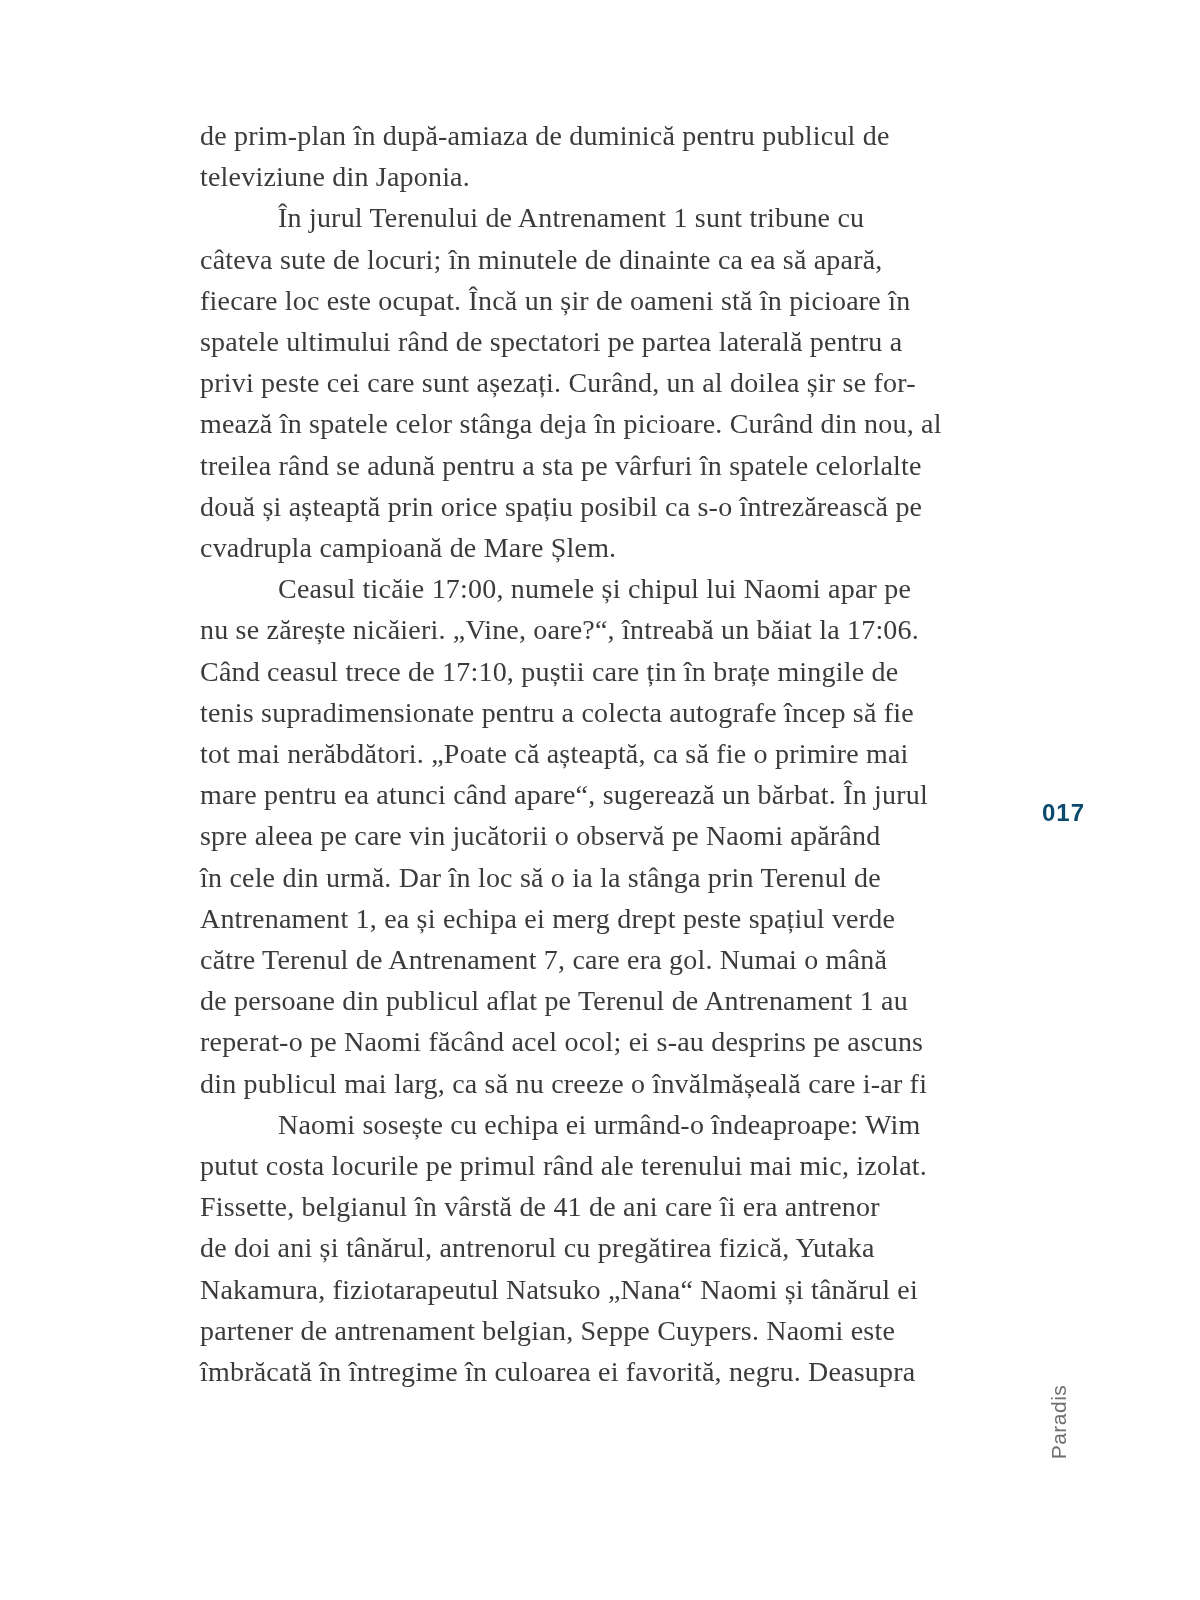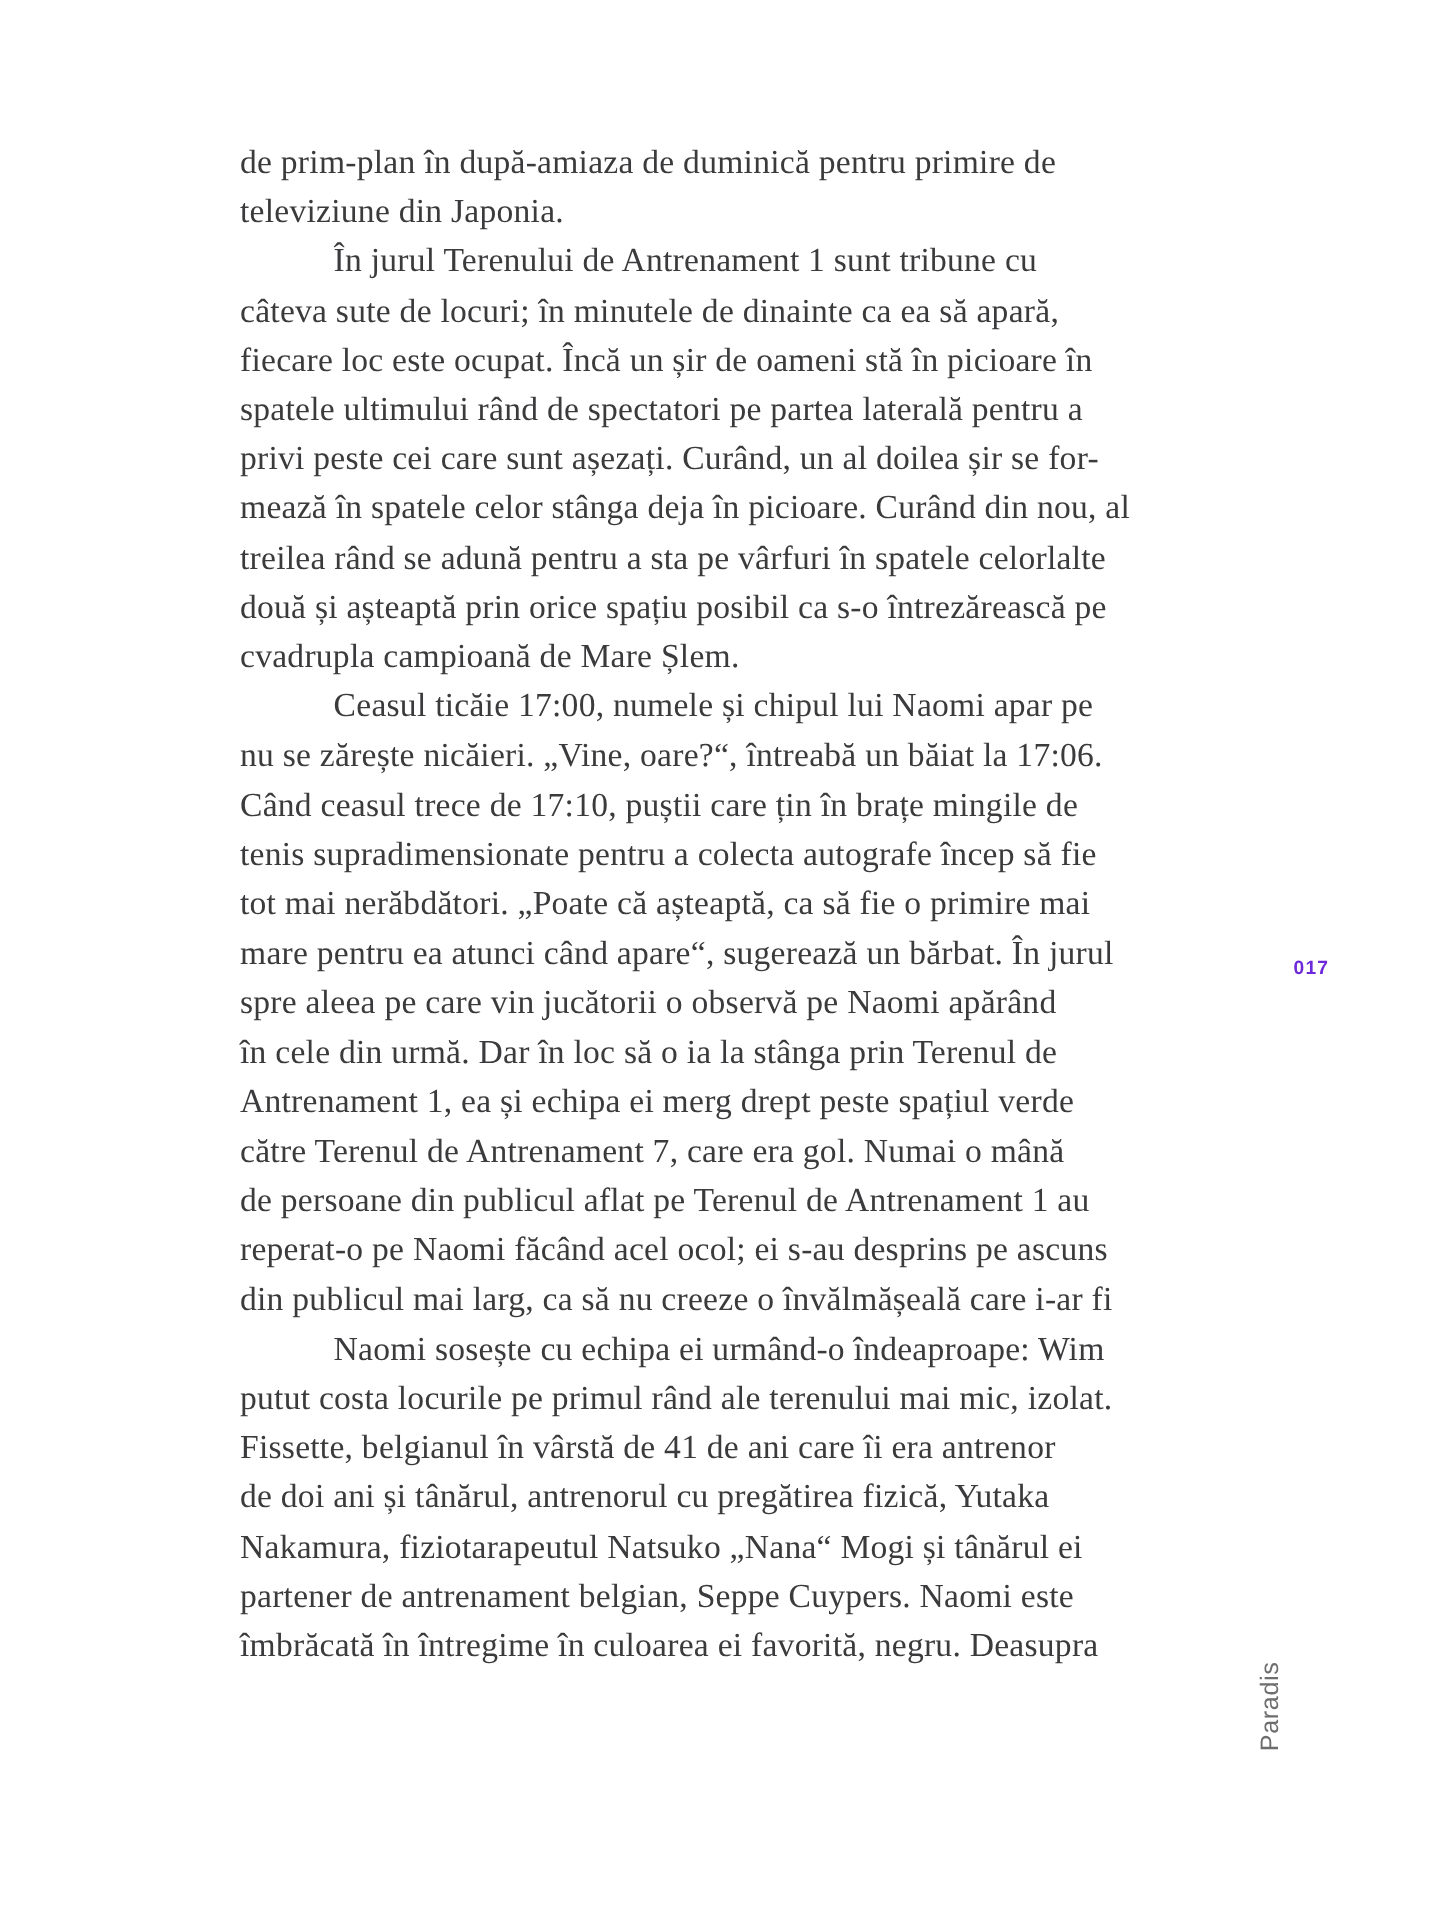--- a/index.html
+++ b/index.html
@@ -30,45 +30,44 @@
     white-space: nowrap;
   }
   .line.indent {
     padding-left: 78px;
   }
   .folio {
     position: absolute;
     left: 1042px;
     top: 799px;
     font-family: "Liberation Sans", sans-serif;
-    font-size: 16px;
+    font-size: 24px;
     font-weight: 700;
     letter-spacing: 1px;
-    color: #6d28d9;
-    margin-left: 36px;
+    color: #0c4a6e;
   }
   .running-title {
     position: absolute;
     left: 1059px;
     top: 1422px;
     transform: translate(-50%, -50%) rotate(-90deg);
     font-family: "Liberation Sans", sans-serif;
     font-size: 21px;
     font-weight: 400;
     letter-spacing: 0.5px;
     color: #6e6e70;
     white-space: nowrap;
   }
 </style>
 </head>
 <body>
 
 <div class="page">
   <section class="text-block" id="text-block">
-      <div class="line">de prim-plan în după-amiaza de duminică pentru primire de</div>
+      <div class="line">de prim-plan în după-amiaza de duminică pentru publicul de</div>
       <div class="line">televiziune din Japonia.</div>
       <div class="line indent">În jurul Terenului de Antrenament 1 sunt tribune cu</div>
       <div class="line">câteva sute de locuri; în minutele de dinainte ca ea să apară,</div>
       <div class="line">fiecare loc este ocupat. Încă un șir de oameni stă în picioare în</div>
       <div class="line">spatele ultimului rând de spectatori pe partea laterală pentru a</div>
       <div class="line">privi peste cei care sunt așezați. Curând, un al doilea șir se for-</div>
       <div class="line">mează în spatele celor stânga deja în picioare. Curând din nou, al</div>
       <div class="line">treilea rând se adună pentru a sta pe vârfuri în spatele celorlalte</div>
       <div class="line">două și așteaptă prin orice spațiu posibil ca s-o întrezărească pe</div>
       <div class="line">cvadrupla campioană de Mare Șlem.</div>
@@ -82,19 +81,19 @@
       <div class="line">în cele din urmă. Dar în loc să o ia la stânga prin Terenul de</div>
       <div class="line">Antrenament 1, ea și echipa ei merg drept peste spațiul verde</div>
       <div class="line">către Terenul de Antrenament 7, care era gol. Numai o mână</div>
       <div class="line">de persoane din publicul aflat pe Terenul de Antrenament 1 au</div>
       <div class="line">reperat-o pe Naomi făcând acel ocol; ei s-au desprins pe ascuns</div>
       <div class="line">din publicul mai larg, ca să nu creeze o învălmășeală care i-ar fi</div>
       <div class="line indent">Naomi sosește cu echipa ei urmând-o îndeaproape: Wim</div>
       <div class="line">putut costa locurile pe primul rând ale terenului mai mic, izolat.</div>
       <div class="line">Fissette, belgianul în vârstă de 41 de ani care îi era antrenor</div>
       <div class="line">de doi ani și tânărul, antrenorul cu pregătirea fizică, Yutaka</div>
-      <div class="line">Nakamura, fiziotarapeutul Natsuko „Nana“ Mogi și tânărul ei</div>
+      <div class="line">Nakamura, fiziotarapeutul Natsuko „Nana“ Naomi și tânărul ei</div>
       <div class="line">partener de antrenament belgian, Seppe Cuypers. Naomi este</div>
       <div class="line">îmbrăcată în întregime în culoarea ei favorită, negru. Deasupra</div>
     </section>
   <div class="folio">017</div>
   <div class="running-title">Paradis</div>
 </div>
 
 </body></html>

